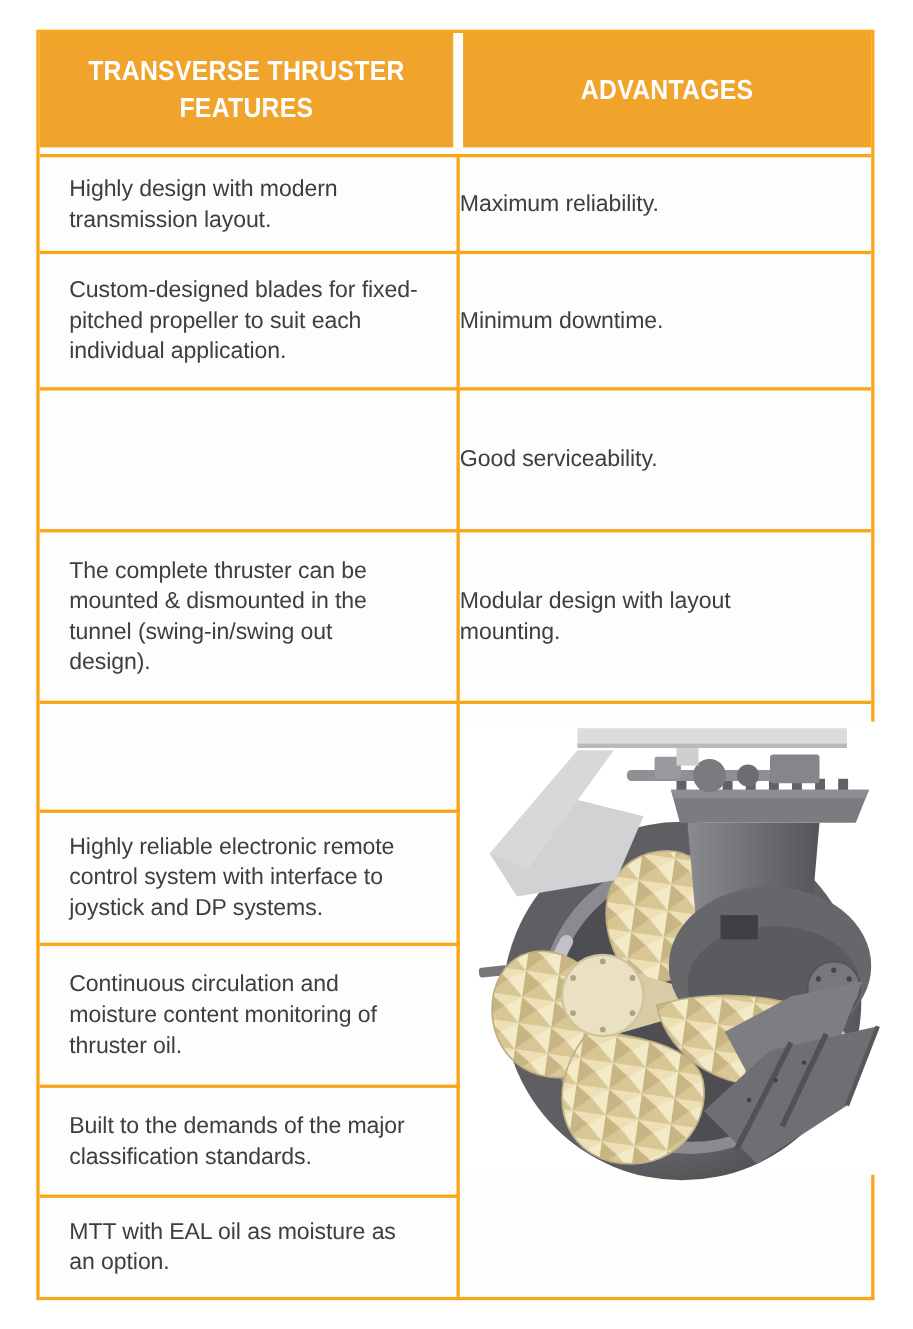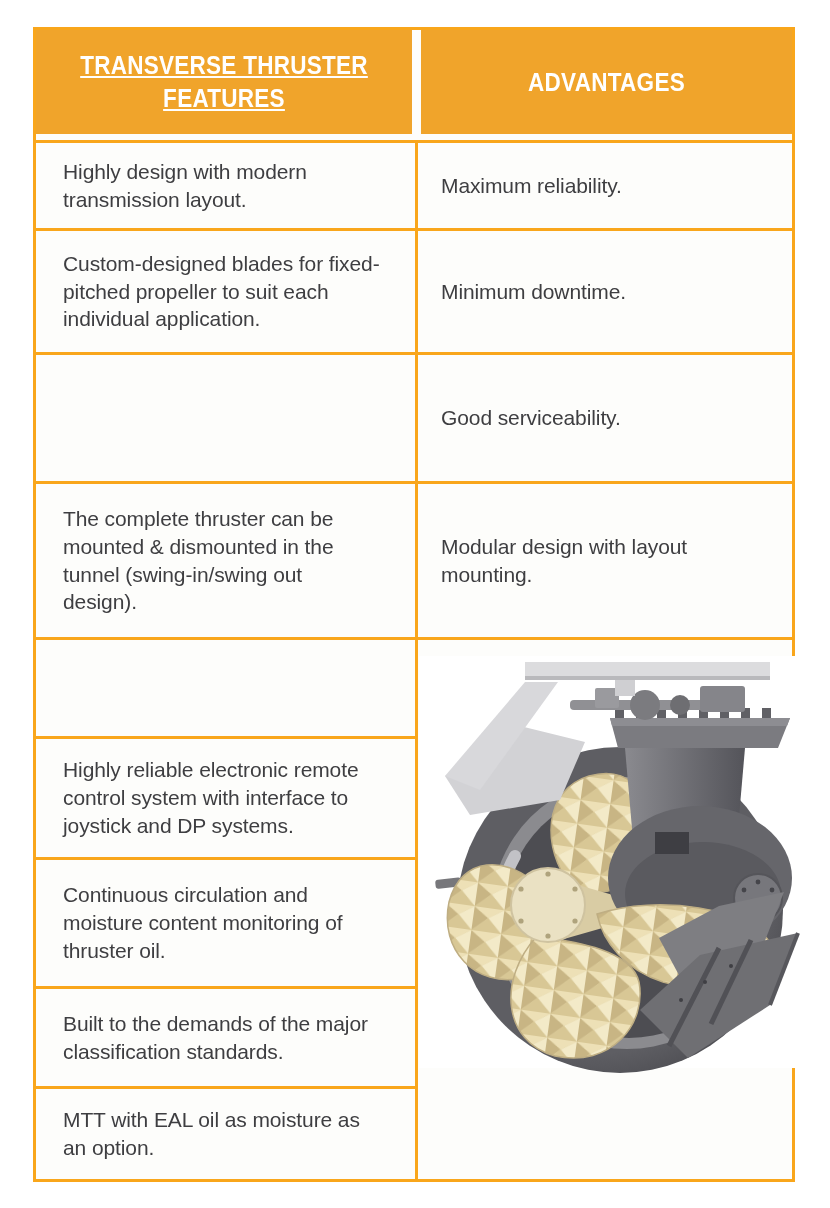--- a/index.html
+++ b/index.html
@@ -15,37 +15,37 @@
     position:absolute;left:33px;top:27px;width:762px;height:1155px;
     box-sizing:border-box;border:3px solid #F9A61B;background:#FDFDFB;
   }
   
   .hfill{
     position:absolute;top:0;height:104px;background:#F0A42B;
     display:flex;align-items:center;justify-content:center;text-align:center;
     color:#ffffff;font-weight:bold;font-size:25px;line-height:1.32;
   }
   .hfill .t{transform:scaleX(0.9);letter-spacing:0.3px;width:118%;}
-  .hf-left{left:0;width:376px;text-decoration:underline;}
+  .hf-left{left:0;width:376px;}
   .hf-right{left:385px;right:0;}
 
   
   .vline{position:absolute;left:379px;top:110px;bottom:0;width:3px;background:#F9A61B;}
   .hline{position:absolute;left:0;height:3px;background:#F9A61B;}
   .hline.full{right:0;}
   .hline.half{width:382px;}
 
   
   .cell{
     position:absolute;display:flex;align-items:center;
     color:#3E3E41;font-size:21px;line-height:1.33;letter-spacing:-0.1px;
     box-sizing:border-box;
   }
   .cell.f{left:0;width:379px;padding-left:27px;}
-  .cell.a{left:382px;right:0;padding-left:23px;}
+  .cell.a{left:382px;right:0;}
   .cell.f .t{max-width:318px;}
   .cell.a .t{max-width:300px;}
 
   
   .photo{position:absolute;left:383px;top:626px;width:411px;height:412px;background:#ffffff;}
   .photo svg{position:absolute;left:0;top:0;overflow:visible;display:block;}
 </style>
 </head>
 <body>
 

